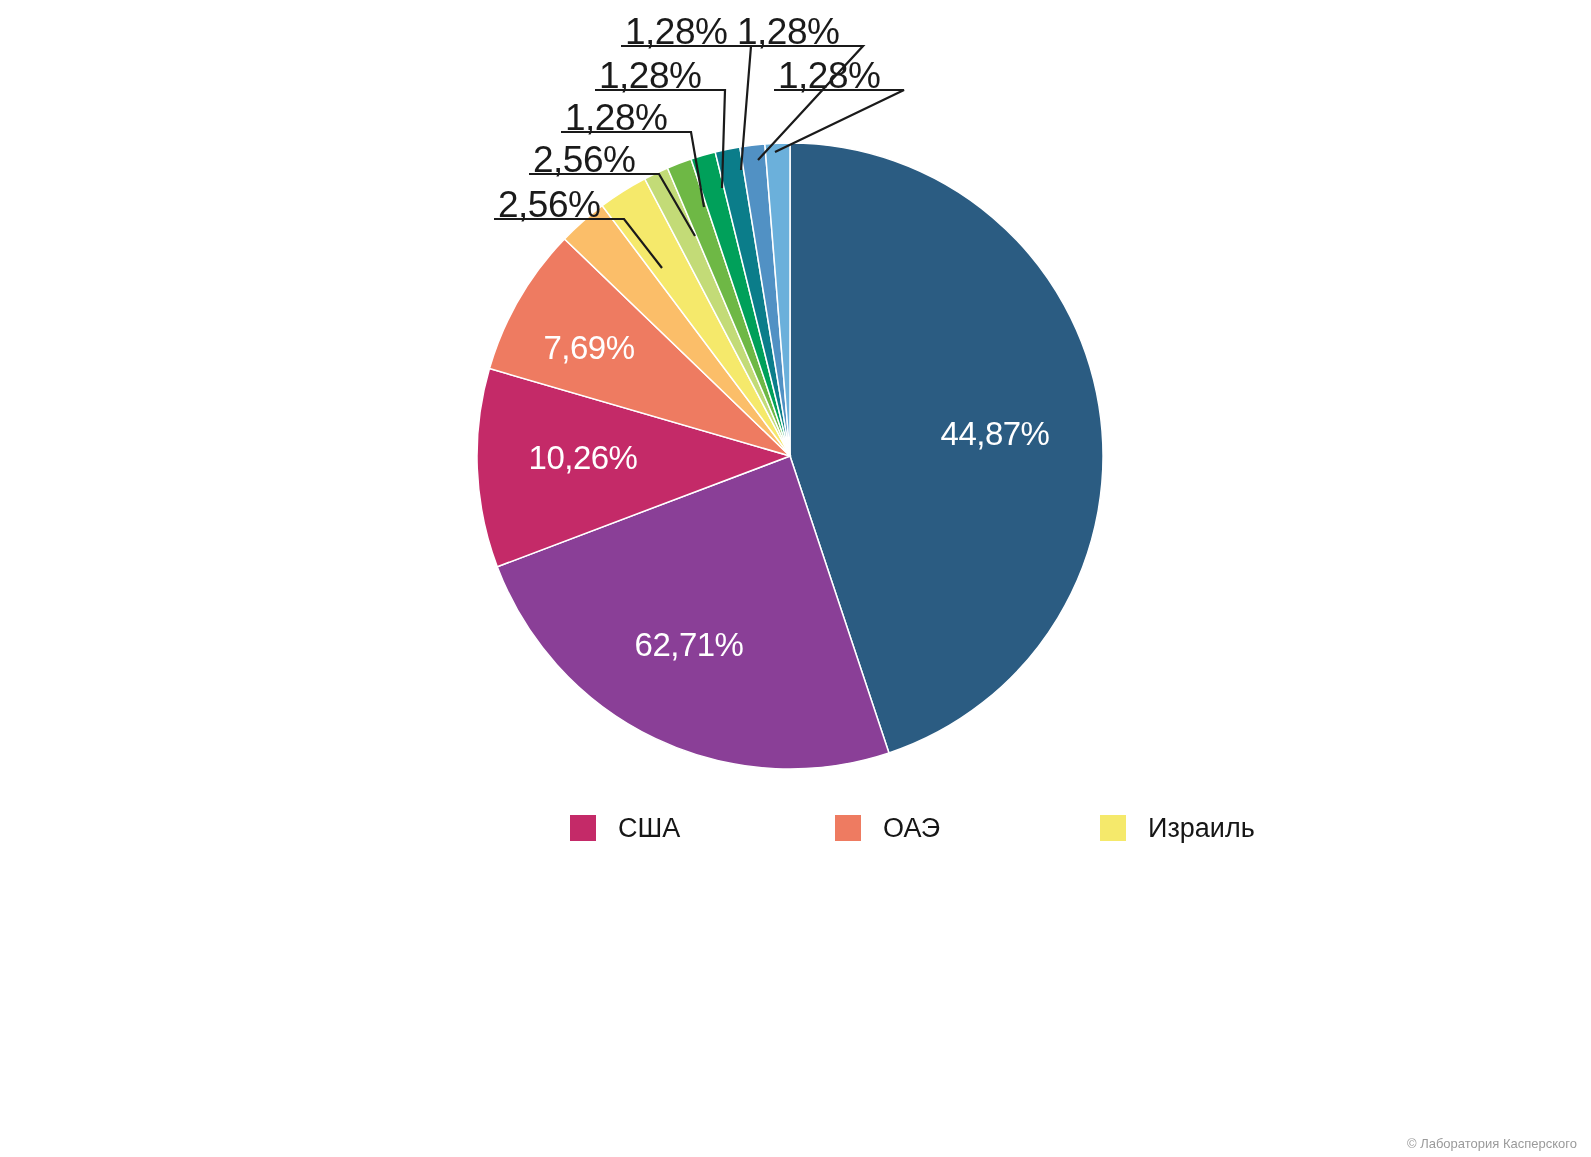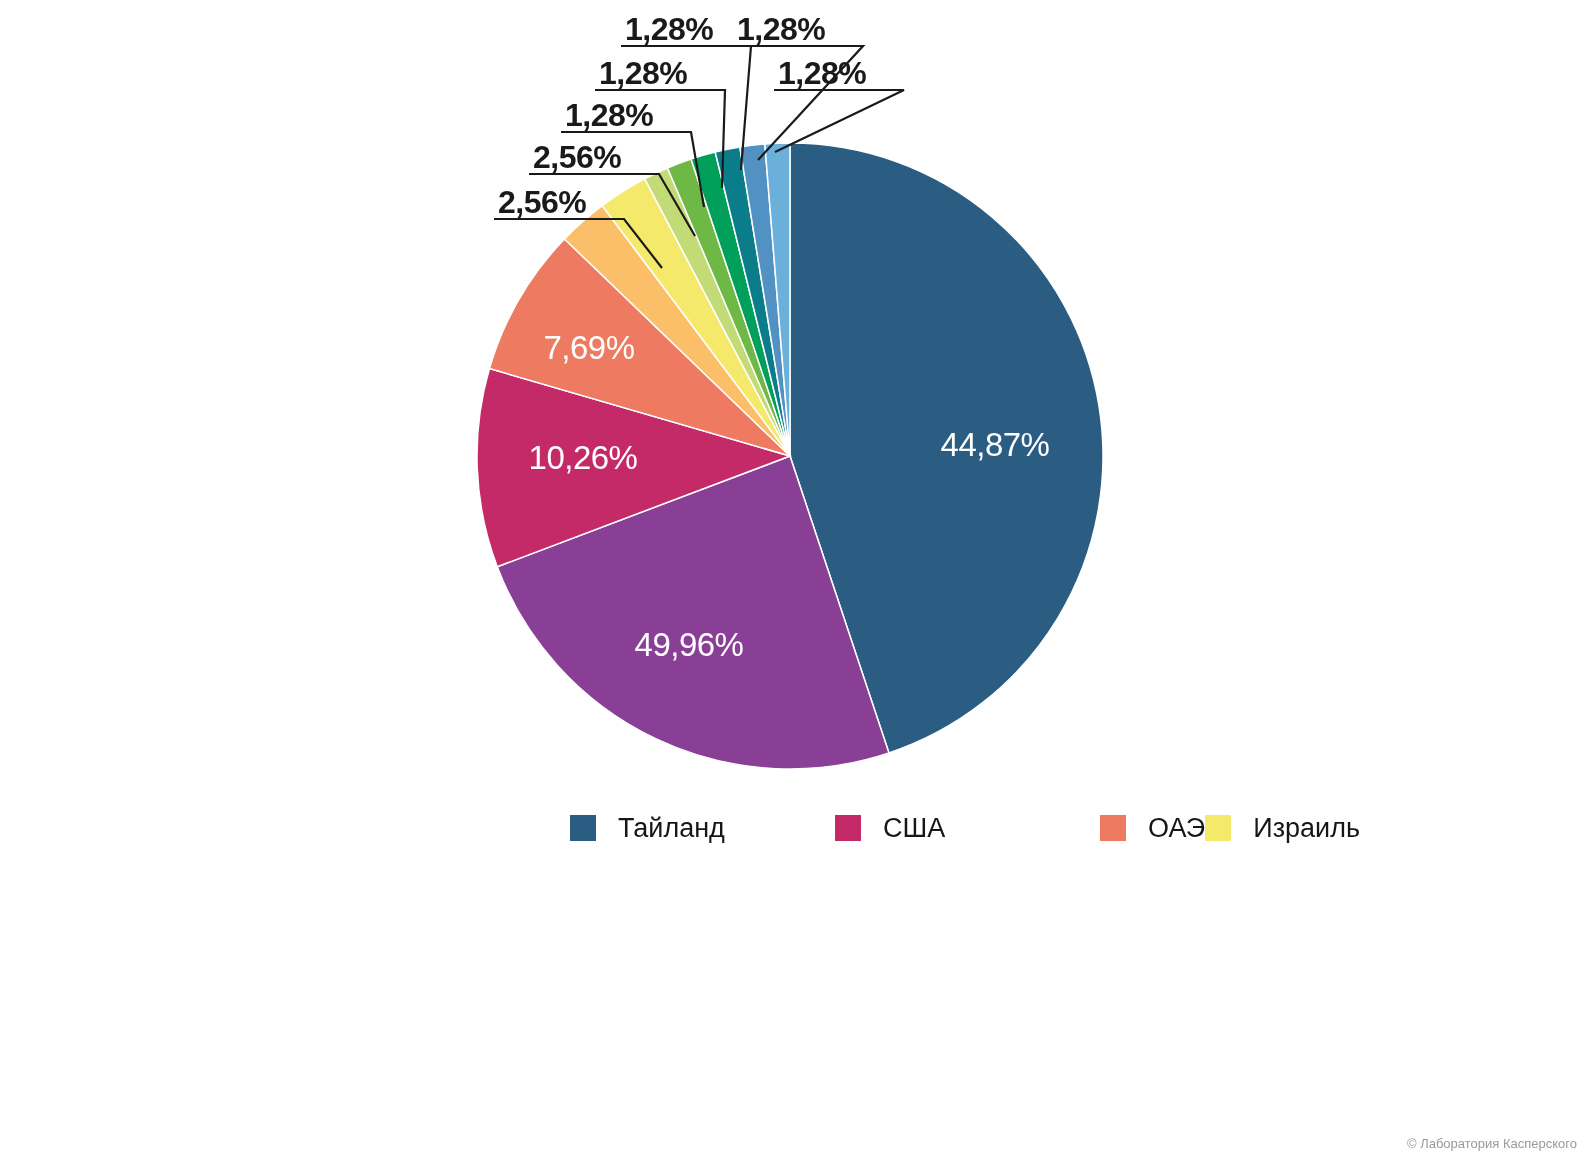--- a/index.html
+++ b/index.html
@@ -38,22 +38,22 @@
     font-weight: normal;
     font-size: 33px;
     letter-spacing: -0.5px;
     white-space: nowrap;
     transform: translate(-50%, -50%);
   }
   .callout-label {
     position: absolute;
     color: #1a1a1a;
     font-family: "Liberation Sans", sans-serif;
-    font-weight: bold;
-    font-size: 32px;
+    font-weight: normal;
+    font-size: 37px;
     letter-spacing: -0.5px;
     white-space: nowrap;
   }
   #legend {
     position: absolute;
     left: 570px;
     top: 800px;
     width: 560px;
     display: grid;
     grid-template-columns: 265px 265px;
@@ -115,41 +115,37 @@
           <path d="M 494 219 L 624 219 L 662 268" fill="none" stroke="#1a1a1a" stroke-width="2.2"></path>
           <path d="M 529 174 L 659 174 L 695 236" fill="none" stroke="#1a1a1a" stroke-width="2.2"></path>
           <path d="M 561 132 L 691 132 L 704 207" fill="none" stroke="#1a1a1a" stroke-width="2.2"></path>
           <path d="M 595 90 L 725 90 L 722 188" fill="none" stroke="#1a1a1a" stroke-width="2.2"></path>
           <path d="M 621 46 L 751 46 L 741 170" fill="none" stroke="#1a1a1a" stroke-width="2.2"></path>
           <path d="M 733 46 L 863 46 L 758 160" fill="none" stroke="#1a1a1a" stroke-width="2.2"></path>
           <path d="M 774 90 L 904 90 L 775 152" fill="none" stroke="#1a1a1a" stroke-width="2.2"></path>
         </g>
     </svg>
     <div id="inner-labels-layer">
-        <div class="slice-label-inner" style="left: 995px; top: 445px;">44,87%</div>
-        <div class="slice-label-inner" style="left: 689px; top: 645px;">49,96%</div>
+        <div class="slice-label-inner" style="left: 995px; top: 434px;">44,87%</div>
+        <div class="slice-label-inner" style="left: 689px; top: 645px;">62,71%</div>
         <div class="slice-label-inner" style="left: 583px; top: 458px;">10,26%</div>
         <div class="slice-label-inner" style="left: 589px; top: 348px;">7,69%</div>
       </div>
     <div id="callout-labels-layer">
         <div class="callout-label" style="left: 498px; top: 184px;">2,56%</div>
         <div class="callout-label" style="left: 533px; top: 139px;">2,56%</div>
         <div class="callout-label" style="left: 565px; top: 97px;">1,28%</div>
         <div class="callout-label" style="left: 599px; top: 55px;">1,28%</div>
         <div class="callout-label" style="left: 625px; top: 11px;">1,28%</div>
         <div class="callout-label" style="left: 737px; top: 11px;">1,28%</div>
         <div class="callout-label" style="left: 778px; top: 55px;">1,28%</div>
       </div>
   </div>
 
   <div id="legend">
-      <div class="legend-item">
-        <span class="legend-swatch" style="background: rgb(43, 92, 130);"></span>
-        <span class="legend-label">Тайланд</span>
-      </div>
       <div class="legend-item">
         <span class="legend-swatch" style="background: rgb(196, 42, 104);"></span>
         <span class="legend-label">США</span>
       </div>
       <div class="legend-item">
         <span class="legend-swatch" style="background: rgb(238, 123, 97);"></span>
         <span class="legend-label">ОАЭ</span>
       </div>
       <div class="legend-item">
         <span class="legend-swatch" style="background: rgb(245, 233, 107);"></span>

